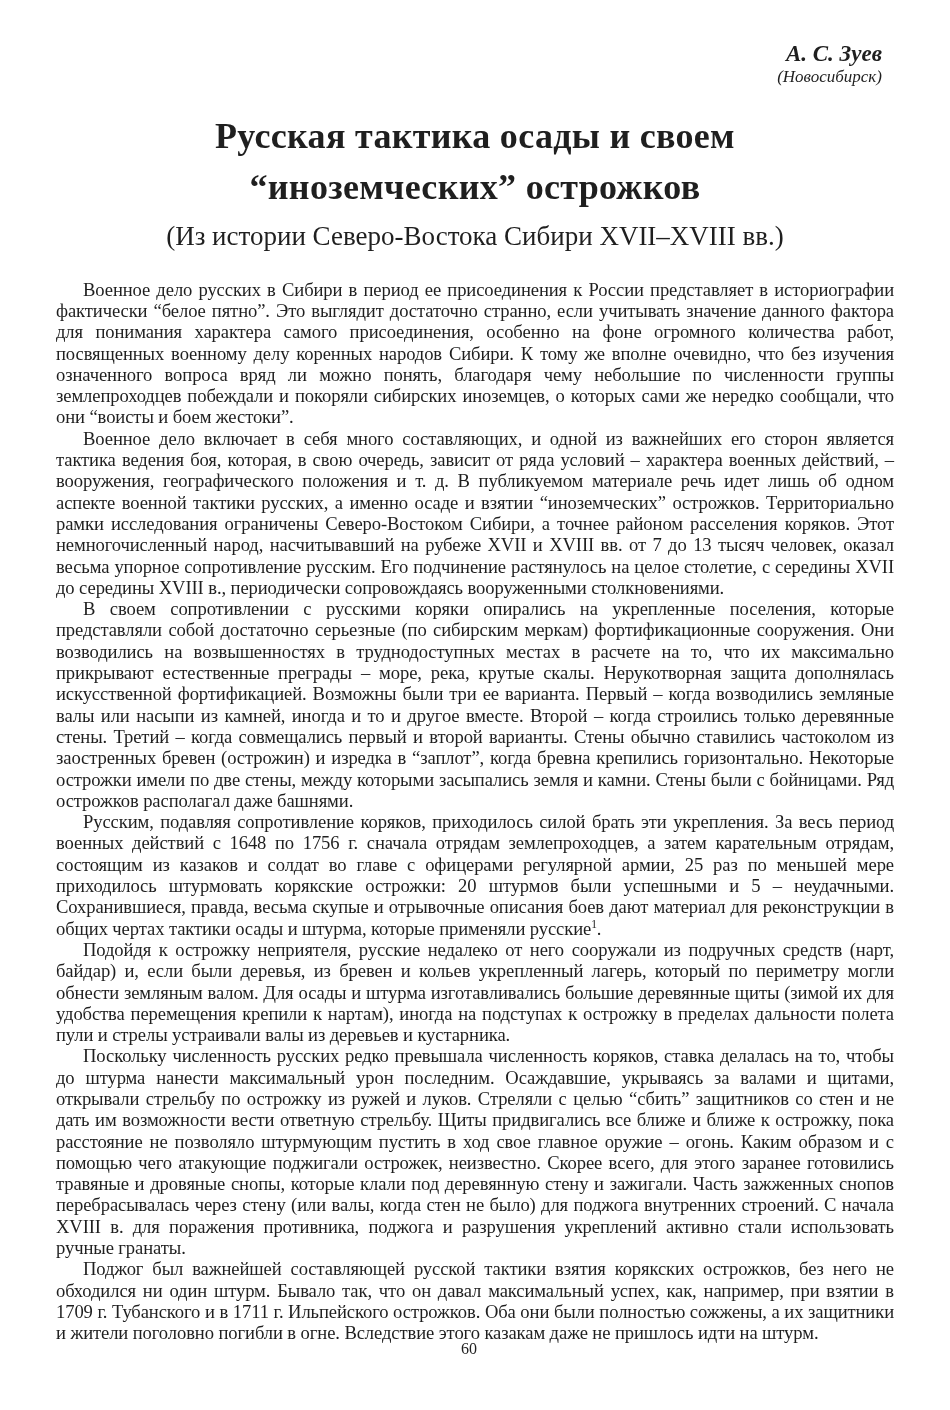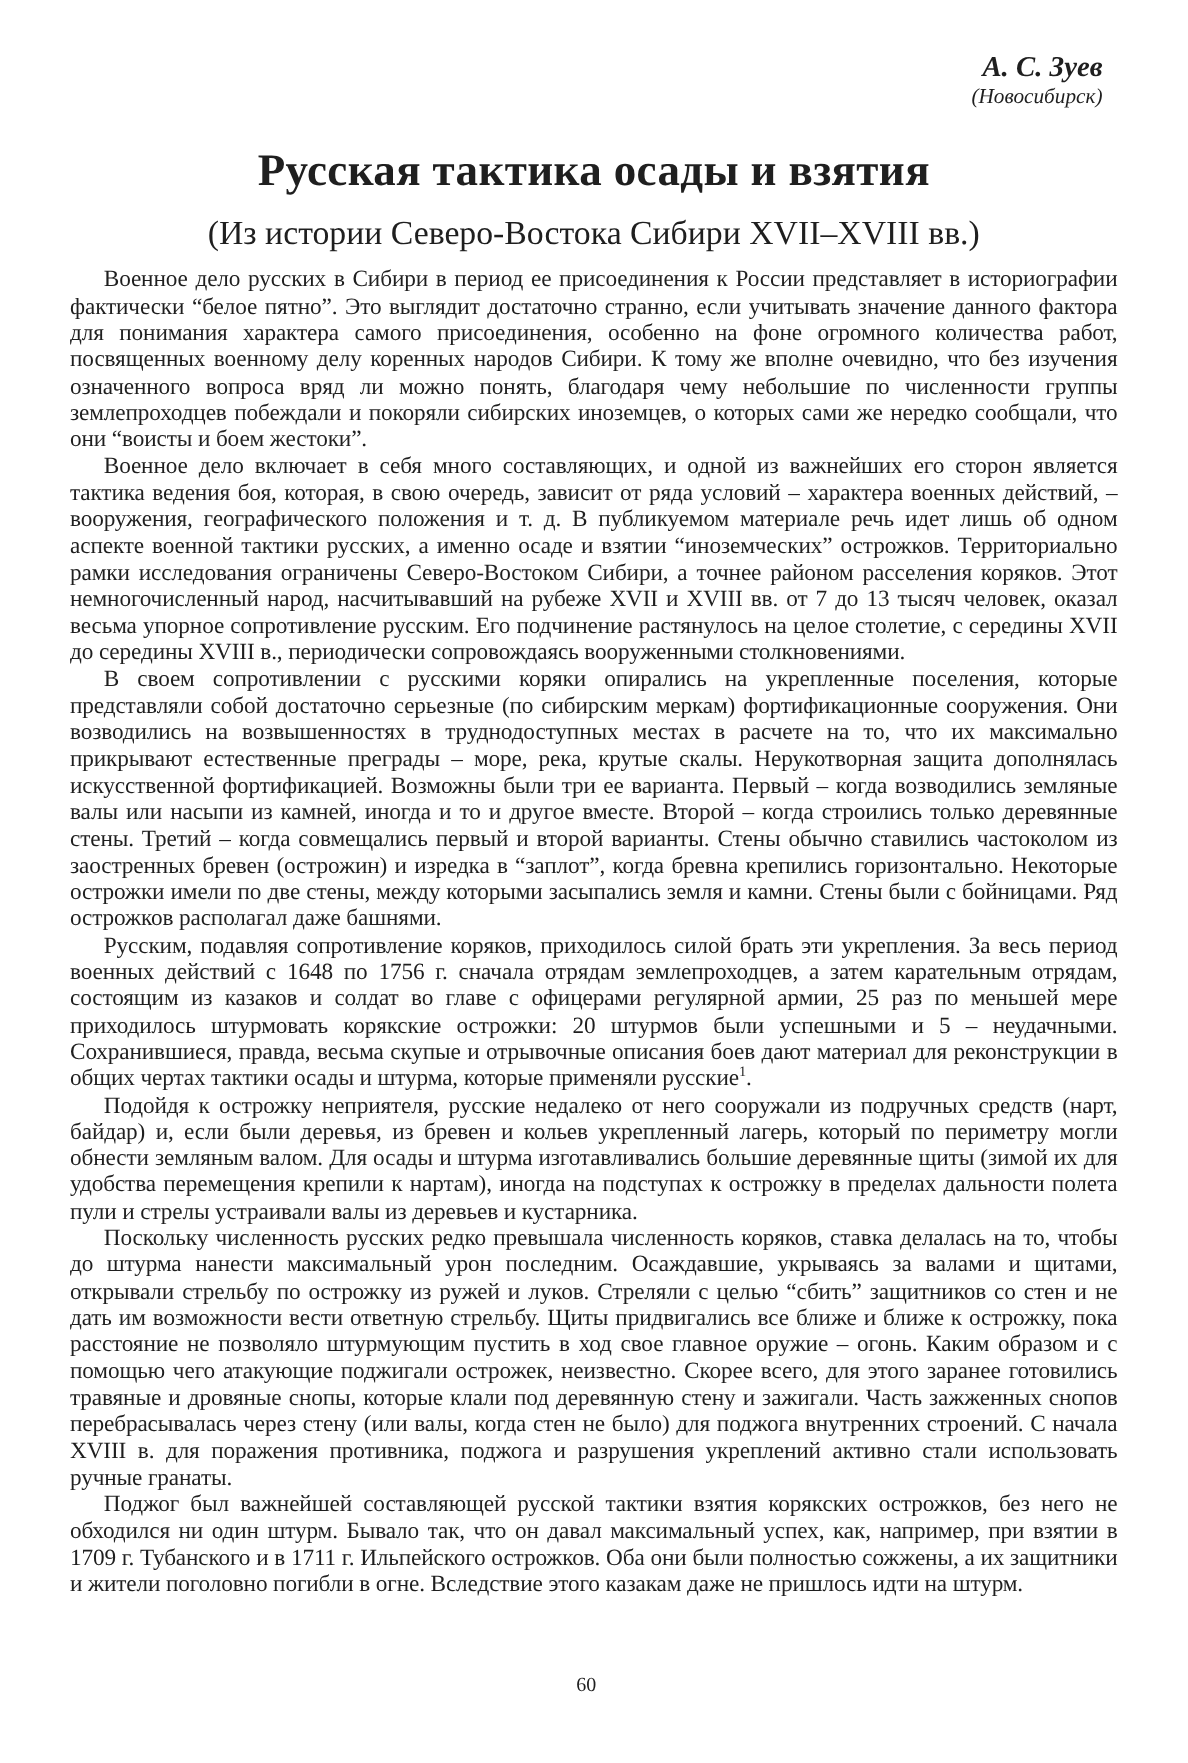--- a/index.html
+++ b/index.html
@@ -42,21 +42,21 @@
     letter-spacing: 0.3px;
   }
   .subtitle {
     margin: 8px 0 0 0;
     text-align: center;
     font-weight: 400;
     font-size: 27px;
     line-height: 1.25;
   }
   .body-text {
-    margin-top: 10px;
+    margin-top: 25px;
     font-size: 18.6px;
     line-height: 21.3px;
     text-align: justify;
     letter-spacing: -0.1px;
   }
   .body-text p {
     margin: 0;
     padding: 0;
     text-indent: 27px;
   }
@@ -78,21 +78,22 @@
 <body>
 
 <div class="page">
 
   <div class="author-block">
     <div class="author-name">А. С. Зуев</div>
     <div class="author-city">(Новосибирск)</div>
   </div>
 
   <h1 class="title">
-    <span>Русская тактика осады и взятия</span><br>
+    <span>Русская тактика осады и своем</span><br>
+    <span>“иноземческих” острожков</span>
   </h1>
 
   <h2 class="subtitle">(Из истории Северо-Востока Сибири XVII–XVIII вв.)</h2>
 
   <div class="body-text" id="paragraphs">
       <p>Военное дело русских в Сибири в период ее присоединения к России представляет в историографии фактически “белое пятно”. Это выглядит достаточно странно, если учитывать значение данного фактора для понимания характера самого присоединения, особенно на фоне огромного количества работ, посвященных военному делу коренных народов Сибири. К тому же вполне очевидно, что без изучения означенного вопроса вряд ли можно понять, благодаря чему небольшие по численности группы землепроходцев побеждали и покоряли сибирских иноземцев, о которых сами же нередко сообщали, что они “воисты и боем жестоки”.</p>
       <p>Военное дело включает в себя много составляющих, и одной из важнейших его сторон является тактика ведения боя, которая, в свою очередь, зависит от ряда условий – характера военных действий, – вооружения, географического положения и т. д. В публикуемом материале речь идет лишь об одном аспекте военной тактики русских, а именно осаде и взятии “иноземческих” острожков. Территориально рамки исследования ограничены Северо-Востоком Сибири, а точнее районом расселения коряков. Этот немногочисленный народ, насчитывавший на рубеже XVII и XVIII вв. от 7 до 13 тысяч человек, оказал весьма упорное сопротивление русским. Его подчинение растянулось на целое столетие, с середины XVII до середины XVIII в., периодически сопровождаясь вооруженными столкновениями.</p>
       <p>В своем сопротивлении с русскими коряки опирались на укрепленные поселения, которые представляли собой достаточно серьезные (по сибирским меркам) фортификационные сооружения. Они возводились на возвышенностях в труднодоступных местах в расчете на то, что их максимально прикрывают естественные преграды – море, река, крутые скалы. Нерукотворная защита дополнялась искусственной фортификацией. Возможны были три ее варианта. Первый – когда возводились земляные валы или насыпи из камней, иногда и то и другое вместе. Второй – когда строились только деревянные стены. Третий – когда совмещались первый и второй варианты. Стены обычно ставились частоколом из заостренных бревен (острожин) и изредка в “заплот”, когда бревна крепились горизонтально. Некоторые острожки имели по две стены, между которыми засыпались земля и камни. Стены были с бойницами. Ряд острожков располагал даже башнями.</p>
       <p>Русским, подавляя сопротивление коряков, приходилось силой брать эти укрепления. За весь период военных действий с 1648 по 1756 г. сначала отрядам землепроходцев, а затем карательным отрядам, состоящим из казаков и солдат во главе с офицерами регулярной армии, 25 раз по меньшей мере приходилось штурмовать корякские острожки: 20 штурмов были успешными и 5 – неудачными. Сохранившиеся, правда, весьма скупые и отрывочные описания боев дают материал для реконструкции в общих чертах тактики осады и штурма, которые применяли русские<sup>1</sup>.</p>
       <p>Подойдя к острожку неприятеля, русские недалеко от него сооружали из подручных средств (нарт, байдар) и, если были деревья, из бревен и кольев укрепленный лагерь, который по периметру могли обнести земляным валом. Для осады и штурма изготавливались большие деревянные щиты (зимой их для удобства перемещения крепили к нартам), иногда на подступах к острожку в пределах дальности полета пули и стрелы устраивали валы из деревьев и кустарника.</p>

